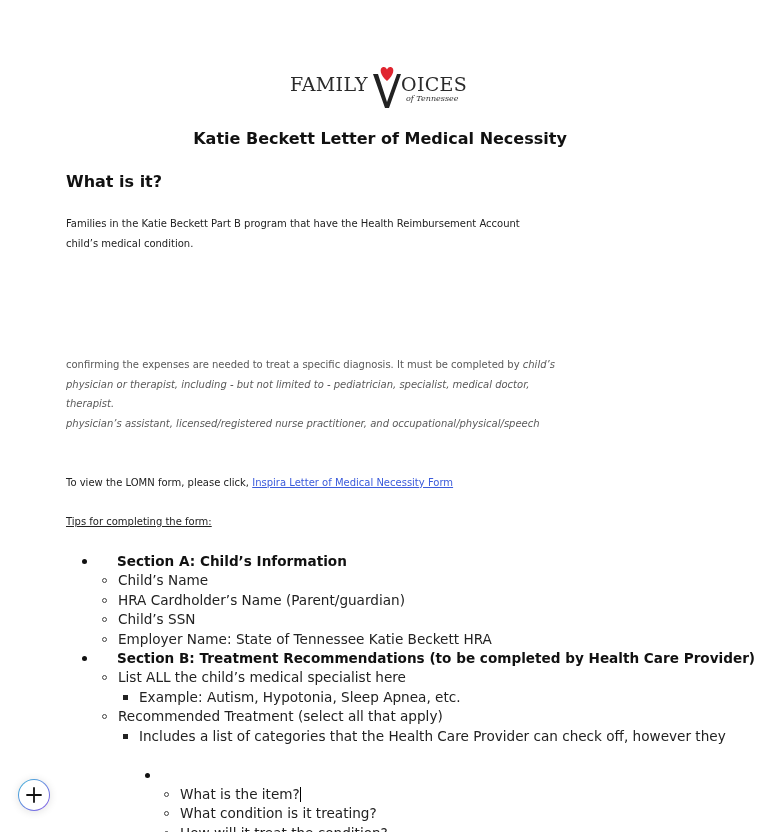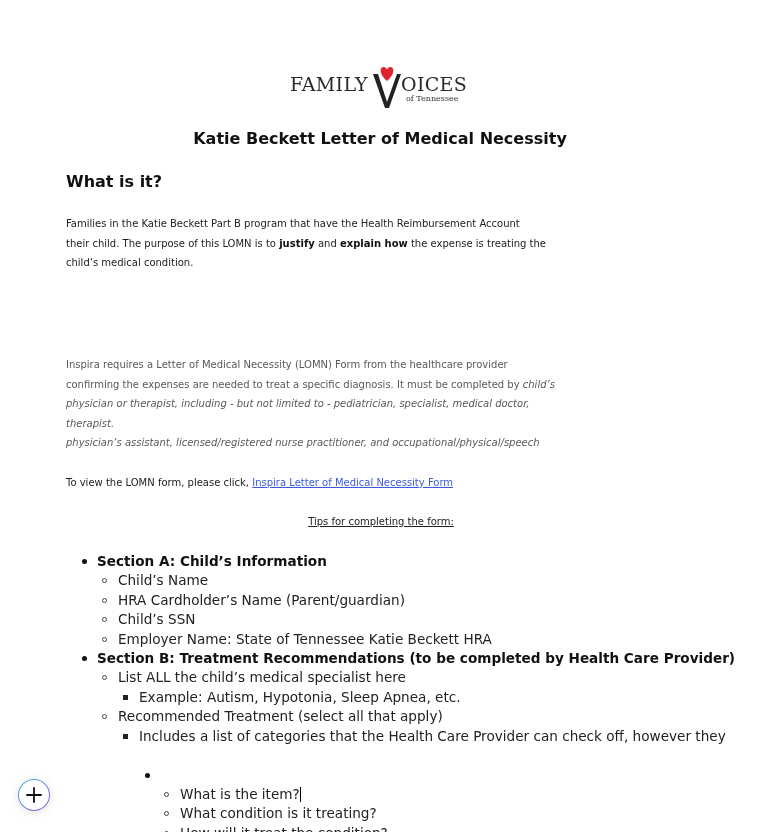--- a/index.html
+++ b/index.html
@@ -13,42 +13,42 @@
   
   .logo { position: absolute; left: 290px; top: 52px; width: 180px; height: 46px; }
   .logo .w1, .logo .w2 {
     position: absolute; top: 9px; font-family: "DejaVu Serif", "Liberation Serif", serif;
     font-size: 19px; color: #2a2a2a; letter-spacing: 0.3px; white-space: nowrap;
   }
   .logo .w1 { left: 0px; }
   .logo .w2 { left: 111px; }
   .logo .sub {
     position: absolute; left: 116px; top: 30px; font-family: "DejaVu Serif","Liberation Serif", serif;
-    font-size: 8px; color: #333; white-space: nowrap;
+    font-style: italic; font-size: 8px; color: #333; white-space: nowrap;
   }
   .logo svg { position: absolute; left: 80px; top: 0px; }
 
   .title {
     position: absolute; left: 0; width: 760px; top: 117px; text-align: center;
     font-weight: bold; font-size: 16px; color: #111; white-space: nowrap;
   }
   .h2 {
     position: absolute; left: 66px; font-weight: bold; font-size: 16px; color: #111; white-space: nowrap;
   }
   .para {
     position: absolute; left: 66px; width: 630px; font-size: 10px; line-height: 19.5px; color: #222;
   }
   .para.gray { color: #595959; }
   .para b { color: #111; }
   .line { display: block; white-space: nowrap; }
   .link { color: #3b5bdb; text-decoration: underline; cursor: pointer; }
-  .u { text-decoration: underline; text-align: center; }
+  .u { text-decoration: underline; }
 
   .li { position: absolute; font-size: 13.6px; line-height: 19.5px; color: #222; white-space: nowrap; }
-  .li b { color: #111; }
+  .li b { color: #111; margin-left: 20px; }
   .bul { position: absolute; display: inline-block; }
   .bul.disc { width: 5px; height: 5px; border-radius: 50%; background: #111; }
   .bul.circle { width: 5px; height: 5px; border-radius: 50%; border: 1px solid #444; box-sizing: border-box; }
   .bul.square { width: 5px; height: 5px; background: #222; }
 
   .caret { display: inline-block; width: 1px; height: 15px; background: #000; vertical-align: -3px; margin-left: 0px; }
 
   .fab {
     position: absolute; left: 18px; top: 767px; width: 32px; height: 32px; border-radius: 50%;
     background: linear-gradient(#fff,#fff) padding-box, linear-gradient(135deg, #3fb6d8, #8a5be6) border-box;
@@ -70,27 +70,25 @@
     <span class="w2">OICES</span>
     <span class="sub">of Tennessee</span>
   </div>
 
   <div class="title">Katie Beckett Letter of Medical Necessity</div>
 
   <div class="h2" style="top:160px">What is it?</div>
 
   <div class="para" style="top:202px">
     <span class="line">Families in the Katie Beckett Part B program that have the Health Reimbursement Account</span>
-    <span class="line"><span>their child. The purpose of this LOMN is to </span><b>justify</b><span> and </span><b>explain how</b><span> the expense is treating the</span></span>
     <span class="line">child’s medical condition.</span>
   </div>
 
 
   <div class="para gray" style="top:343px">
-    <span class="line">Inspira requires a Letter of Medical Necessity (LOMN) Form from the healthcare provider</span>
     <span class="line"><span>confirming the expenses are needed to treat a specific diagnosis. It must be completed by </span><i>child’s</i></span>
     <i class="line">physician or therapist, including - but not limited to - pediatrician, specialist, medical doctor,</i>
     <i class="line">therapist.</i>
     <i class="line">physician’s assistant, licensed/registered nurse practitioner, and occupational/physical/speech</i>
   </div>
 
   <div class="para" style="top:461px">
     <span class="line"><span>To view the LOMN form, please click, </span><span class="link">Inspira Letter of Medical Necessity Form</span></span>
   </div>
 

